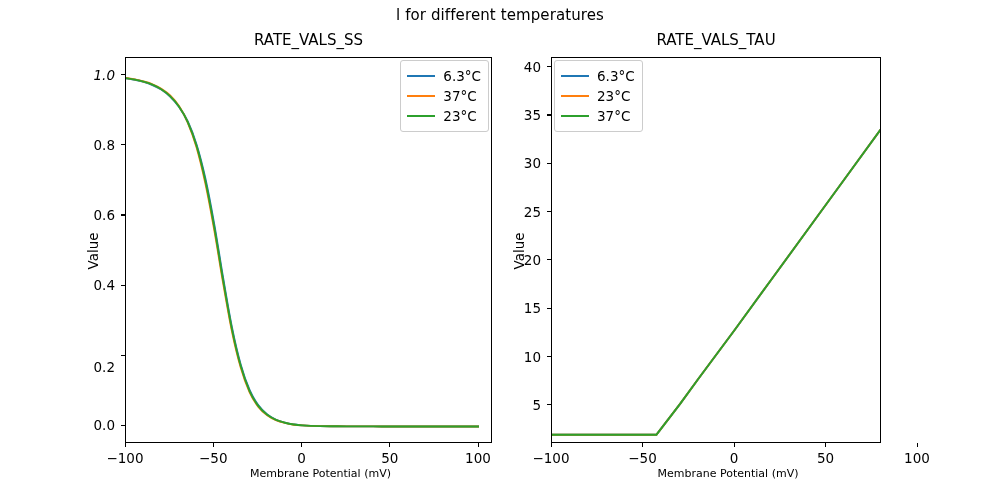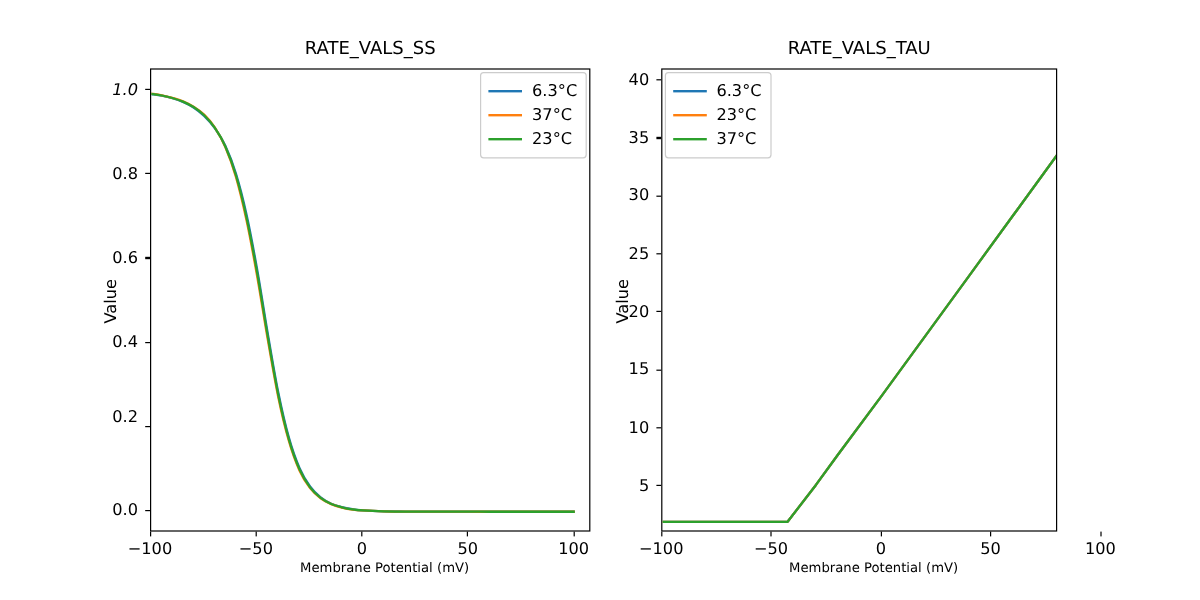--- a/index.html
+++ b/index.html
@@ -120,20 +120,21 @@
   .legend-label {
     font-size: 13.5px;
     white-space: nowrap;
   }
 </style>
 </head>
 <body>
 
 <div id="figure">
 
+  <div class="suptitle">l for different temperatures</div>
 
   <div class="axes" id="axes-0" style="left:125px; top:57px; width:353px; height:386px;">
     <div class="axes-title">RATE_VALS_SS</div>
     <div class="frame">
       <svg class="plotsvg" id="svg-0" width="353" height="386">
           <path d="M0.00,20.35 C1.47,20.59 5.88,21.17 8.83,21.76 C11.77,22.34 14.71,22.98 17.65,23.86 C20.59,24.74 23.53,25.73 26.47,27.02 C29.42,28.31 32.36,29.65 35.30,31.58 C38.24,33.51 41.18,35.73 44.13,38.60 C47.07,41.47 50.01,44.62 52.95,48.78 C55.89,52.93 58.83,57.20 61.77,63.51 C64.72,69.83 67.66,77.14 70.60,86.67 C73.54,96.21 76.48,107.44 79.42,120.71 C82.37,133.99 85.31,149.84 88.25,166.33 C91.19,182.82 94.13,202.53 97.08,219.67 C100.02,236.81 102.96,254.64 105.90,269.15 C108.84,283.65 111.78,296.23 114.73,306.69 C117.67,317.16 120.61,325.18 123.55,331.96 C126.49,338.74 129.43,343.31 132.38,347.40 C135.32,351.49 138.26,354.13 141.20,356.52 C144.14,358.92 147.08,360.44 150.03,361.79 C152.97,363.13 155.91,363.83 158.85,364.59 C161.79,365.35 164.73,365.88 167.67,366.35 C170.62,366.82 172.09,367.11 176.50,367.40 C180.91,367.69 188.27,367.96 194.15,368.10 C200.03,368.25 205.92,368.23 211.80,368.28 C217.68,368.33 223.57,368.36 229.45,368.38 C235.33,368.41 241.22,368.41 247.10,368.42 C252.98,368.43 258.87,368.43 264.75,368.44 C270.63,368.44 276.52,368.45 282.40,368.45 C288.28,368.45 294.17,368.45 300.05,368.45 C305.93,368.45 311.82,368.45 317.70,368.45 C323.58,368.45 329.47,368.45 335.35,368.45 C341.23,368.45 350.06,368.45 353.00,368.45" fill="none" stroke="#1f77b4" stroke-width="1.9" stroke-linejoin="round" stroke-linecap="round"></path>
           <path d="M0.00,20.00 C1.47,20.24 5.88,20.82 8.83,21.41 C11.77,21.99 14.71,22.69 17.65,23.51 C20.59,24.33 23.53,25.09 26.47,26.32 C29.42,27.55 32.36,29.01 35.30,30.88 C38.24,32.75 41.18,34.68 44.13,37.55 C47.07,40.41 50.01,43.57 52.95,48.07 C55.89,52.58 58.83,57.67 61.77,64.57 C64.72,71.47 67.66,79.31 70.60,89.48 C73.54,99.66 76.48,111.88 79.42,125.63 C82.37,139.37 85.31,155.45 88.25,171.95 C91.19,188.44 94.13,207.74 97.08,224.58 C100.02,241.43 102.96,258.85 105.90,273.01 C108.84,287.16 111.78,299.33 114.73,309.50 C117.67,319.68 120.61,327.52 123.55,334.07 C126.49,340.62 129.43,344.94 132.38,348.80 C135.32,352.66 138.26,355.00 141.20,357.23 C144.14,359.45 147.08,360.85 150.03,362.14 C152.97,363.42 155.91,364.19 158.85,364.95 C161.79,365.71 164.73,366.29 167.67,366.70 C170.62,367.11 172.09,367.17 176.50,367.40 C180.91,367.64 188.27,367.95 194.15,368.10 C200.03,368.26 205.92,368.27 211.80,368.31 C217.68,368.36 223.57,368.37 229.45,368.38 C235.33,368.40 241.22,368.41 247.10,368.42 C252.98,368.43 258.87,368.44 264.75,368.44 C270.63,368.45 276.52,368.45 282.40,368.45 C288.28,368.45 294.17,368.45 300.05,368.45 C305.93,368.45 311.82,368.45 317.70,368.45 C323.58,368.45 329.47,368.45 335.35,368.45 C341.23,368.45 350.06,368.45 353.00,368.45" fill="none" stroke="#ff7f0e" stroke-width="1.9" stroke-linejoin="round" stroke-linecap="round"></path>
           <path d="M0.00,20.18 C1.47,20.41 5.88,21.00 8.83,21.58 C11.77,22.17 14.71,22.84 17.65,23.69 C20.59,24.53 23.53,25.41 26.47,26.67 C29.42,27.93 32.36,29.33 35.30,31.23 C38.24,33.13 41.18,35.21 44.13,38.07 C47.07,40.94 50.01,44.10 52.95,48.43 C55.89,52.75 58.83,57.43 61.77,64.04 C64.72,70.65 67.66,78.22 70.60,88.08 C73.54,97.93 76.48,109.66 79.42,123.17 C82.37,136.68 85.31,152.65 88.25,169.14 C91.19,185.63 94.13,205.14 97.08,222.13 C100.02,239.12 102.96,256.75 105.90,271.08 C108.84,285.41 111.78,297.78 114.73,308.10 C117.67,318.42 120.61,326.35 123.55,333.01 C126.49,339.68 129.43,344.12 132.38,348.10 C135.32,352.08 138.26,354.56 141.20,356.87 C144.14,359.18 147.08,360.65 150.03,361.96 C152.97,363.28 155.91,364.01 158.85,364.77 C161.79,365.53 164.73,366.09 167.67,366.52 C170.62,366.96 172.09,367.14 176.50,367.40 C180.91,367.66 188.27,367.95 194.15,368.10 C200.03,368.25 205.92,368.25 211.80,368.30 C217.68,368.34 223.57,368.36 229.45,368.38 C235.33,368.40 241.22,368.41 247.10,368.42 C252.98,368.43 258.87,368.43 264.75,368.44 C270.63,368.44 276.52,368.45 282.40,368.45 C288.28,368.45 294.17,368.45 300.05,368.45 C305.93,368.45 311.82,368.45 317.70,368.45 C323.58,368.45 329.47,368.45 335.35,368.45 C341.23,368.45 350.06,368.45 353.00,368.45" fill="none" stroke="#2ca02c" stroke-width="1.9" stroke-linejoin="round" stroke-linecap="round"></path>
         </svg>
     </div>
@@ -144,21 +145,21 @@
         <div class="tick-x" style="left: 88.25px; top: 393px;">−50</div>
         <div class="tickmark-x" style="left: 176px; top: 386px;"></div>
         <div class="tick-x" style="left: 176.5px; top: 393px;">0</div>
         <div class="tickmark-x" style="left: 264.25px; top: 386px;"></div>
         <div class="tick-x" style="left: 264.75px; top: 393px;">50</div>
         <div class="tickmark-x" style="left: 352.5px; top: 386px;"></div>
         <div class="tick-x" style="left: 353px; top: 393px;">100</div>
         <div class="tickmark-y" style="left: -4px; top: 367.955px;"></div>
         <div class="tick-y" style="left: -62px; width: 52px; top: 368.455px;">0.0</div>
         <div class="tickmark-y" style="left: -4px; top: 297.773px;"></div>
-        <div class="tick-y" style="left: -62px; width: 52px; top: 291px;">0.2</div>
+        <div class="tick-y" style="left: -62px; width: 52px; top: 310px;">0.2</div>
         <div class="tickmark-y" style="left: -4px; top: 227.591px;"></div>
         <div class="tick-y" style="left: -62px; width: 52px; top: 228.091px;">0.4</div>
         <div class="tickmark-y" style="left: -4px; top: 157.409px;"></div>
         <div class="tick-y" style="left: -62px; width: 52px; top: 157.909px;">0.6</div>
         <div class="tickmark-y" style="left: -4px; top: 87.2273px;"></div>
         <div class="tick-y" style="left: -62px; width: 52px; top: 87.7273px;">0.8</div>
         <div class="tickmark-y" style="left: -4px; top: 17.0455px;"></div>
         <div class="tick-y" style="left: -62px; width: 52px; top: 17.5455px; font-style: italic;">1.0</div>
       </div>
     <div class="xlabel" style="top:410px;">Membrane Potential (mV)</div>

